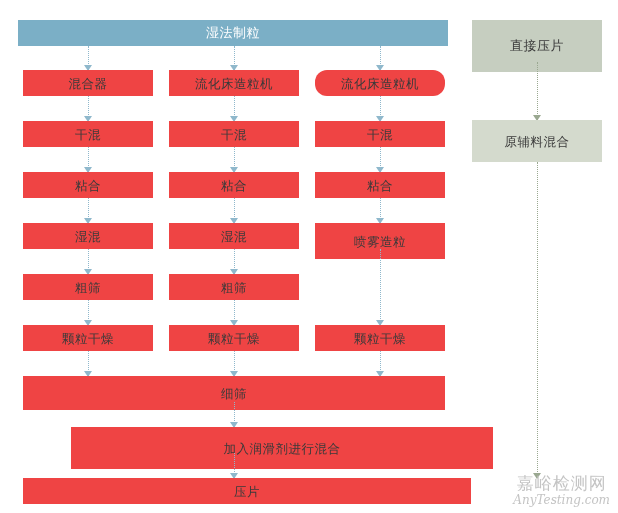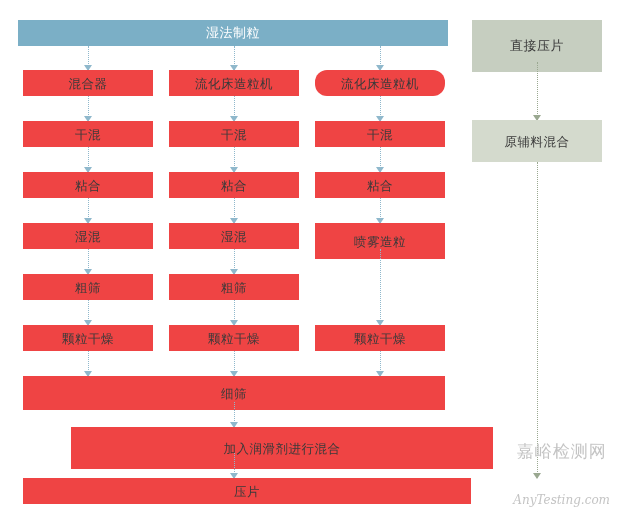--- a/index.html
+++ b/index.html
@@ -88,21 +88,20 @@
     letter-spacing: 1px;
     line-height: 1.1;
     color: #c4c4c4;
   }
   .watermark .wm-en {
     font-size: 12px;
     font-style: italic;
     font-family: "DejaVu Serif", "Liberation Serif", serif;
     color: #c4c4c4;
     line-height: 1.2;
-    margin-top: 32px;
   }
 </style>
 </head>
 <body>
 
 <div id="canvas">
 
   <div class="box box-header" style="left:18px; top:20px; width:430px; height:26px;">湿法制粒</div>
 
   <div class="conn" style="left:88px; top:46px; height:24px;">

